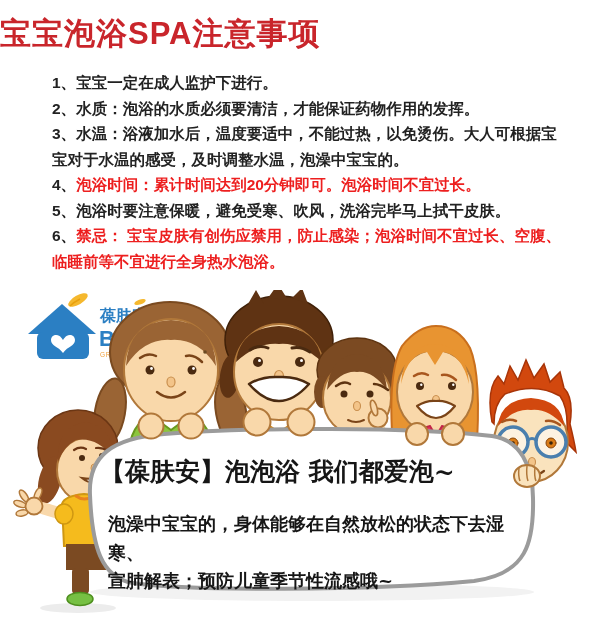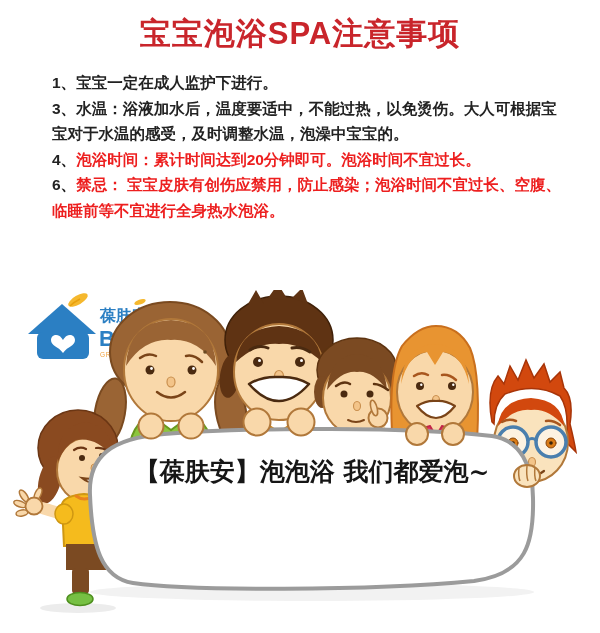--- a/index.html
+++ b/index.html
@@ -1,20 +1,20 @@
 <!DOCTYPE html>
 <html style="--title-red: #c9252b; --body-red: #ed1f1f; --brand-blue: #2b7fc3; --accent-orange: #f0a03c; --bubble-stroke: #9b9b9b;"><head>
 <meta charset="utf-8">
 <style>
   html,body{margin:0;padding:0;background:#fff;}
   .page{position:relative;width:600px;height:633px;background:#fff;overflow:hidden;
         font-family:"Liberation Sans","DejaVu Sans",sans-serif;}
 
   
-  .title{margin:14px 0 0 0;text-align:center;font-size:31px;line-height:40px;
+  .title{margin:14px 0 0 0;font-size:31px;line-height:40px;
          font-weight:800;letter-spacing:1px;color:var(--title-red,#c9252b);}
 
   
   .list{margin-top:16px;padding:0 38px 0 52px;font-size:15.5px;line-height:25.5px;
         font-weight:700;color:#222;}
   .list p{margin:0;}
   .t-red{color:var(--body-red,#ed1f1f);}
 
   
   .scene{position:absolute;left:0;top:290px;width:600px;height:343px;}
@@ -23,36 +23,38 @@
   
   .brand-cn{font-family:"Liberation Sans",sans-serif;font-size:16px;font-weight:800;
             fill:var(--brand-blue,#2b7fc3);}
   .brand-reg{font-size:7px;fill:var(--brand-blue,#2b7fc3);}
   .brand-en{font-family:"Liberation Sans",sans-serif;font-size:22px;font-weight:800;
             letter-spacing:1px;fill:var(--brand-blue,#2b7fc3);}
   .brand-tag{font-size:6.5px;letter-spacing:.8px;fill:var(--accent-orange,#f0a03c);}
 
   
   .bubble-text{position:absolute;left:100px;top:455px;width:424px;z-index:2;color:#161616;}
-  .bubble-headline{text-align:center;font-size:25px;font-weight:800;
+  .bubble-headline{text-align:left;font-size:25px;font-weight:800;
                    font-family:"DejaVu Serif","Liberation Serif",serif;}
   .bubble-body{margin-top:22px;padding-left:8px;font-size:18px;line-height:28.5px;
                font-weight:600;font-family:"DejaVu Serif","Liberation Serif",serif;}
 </style>
 </head>
 <body>
 
 <div class="page">
 
   <h1 class="title">宝宝泡浴SPA注意事项</h1>
 
   <div class="list">
     <p><span>1、</span><span>宝宝一定在成人监护下进行。</span><span class="t-red"></span></p>
+    <p><span>2、</span><span>水质：泡浴的水质必须要清洁，才能保证药物作用的发挥。</span><span class="t-red"></span></p>
     <p><span>3、</span><span>水温：浴液加水后，温度要适中，不能过热，以免烫伤。大人可根据宝宝对于水温的感受，及时调整水温，泡澡中宝宝的。</span><span class="t-red"></span></p>
     <p><span>4、</span><span></span><span class="t-red">泡浴时间：累计时间达到20分钟即可。泡浴时间不宜过长。</span></p>
+    <p><span>5、</span><span>泡浴时要注意保暖，避免受寒、吹风，洗浴完毕马上拭干皮肤。</span><span class="t-red"></span></p>
     <p><span>6、</span><span></span><span class="t-red">禁忌： 宝宝皮肤有创伤应禁用，防止感染；泡浴时间不宜过长、空腹、临睡前等不宜进行全身热水泡浴。</span></p>
   </div>
 
   <div class="scene">
     <svg width="600" height="343" viewBox="0 0 600 343" xmlns="http://www.w3.org/2000/svg">
 
       <g>
         <g>
           <path d="M28,44 L62,14 L96,44 Z" fill="#2b7fc3"></path>
           <rect x="37" y="42" width="52" height="27" rx="6" fill="#2b7fc3"></rect>
@@ -210,15 +212,19 @@
         <g>
           <ellipse cx="527" cy="186" rx="13" ry="11" fill="#fae3bd" stroke="#b1783a" stroke-width="2"></ellipse>
           <path d="M519,178 q-1,8 1,13 M527,176 q-1,9 1,15 M535,177 q-1,9 1,14" stroke="#b1783a" stroke-width="1.5" fill="none"></path>
         </g>
       </g>
     </svg>
   </div>
 
   <div class="bubble-text">
     <div class="bubble-headline">【葆肤安】泡泡浴 我们都爱泡~</div>
+    <div class="bubble-body">
+      <div>泡澡中宝宝的，身体能够在自然放松的状态下去湿寒、</div>
+      <div>宣肺解表；预防儿童季节性流感哦~</div>
+    </div>
   </div>
 
 </div>
 
 </body></html>

